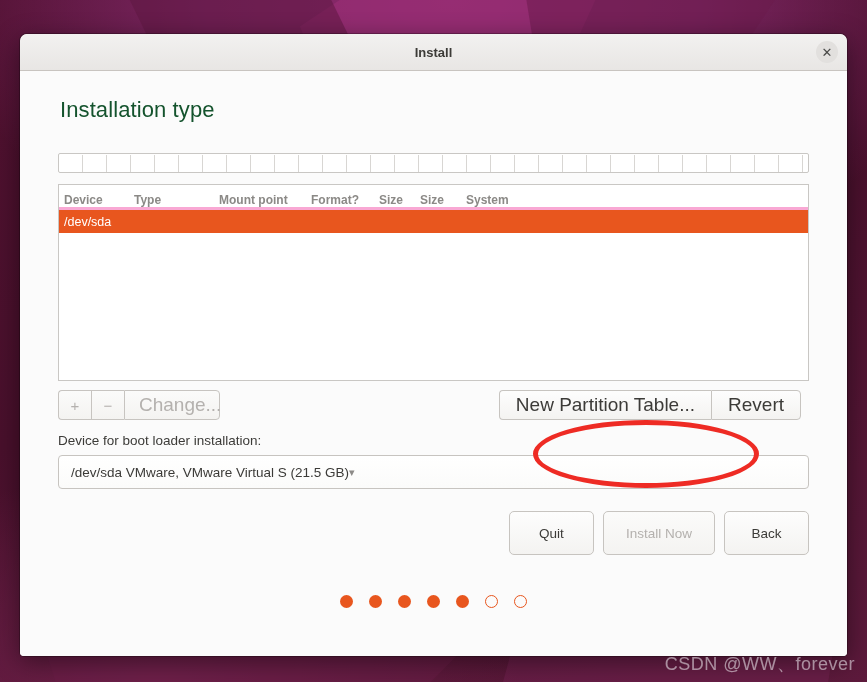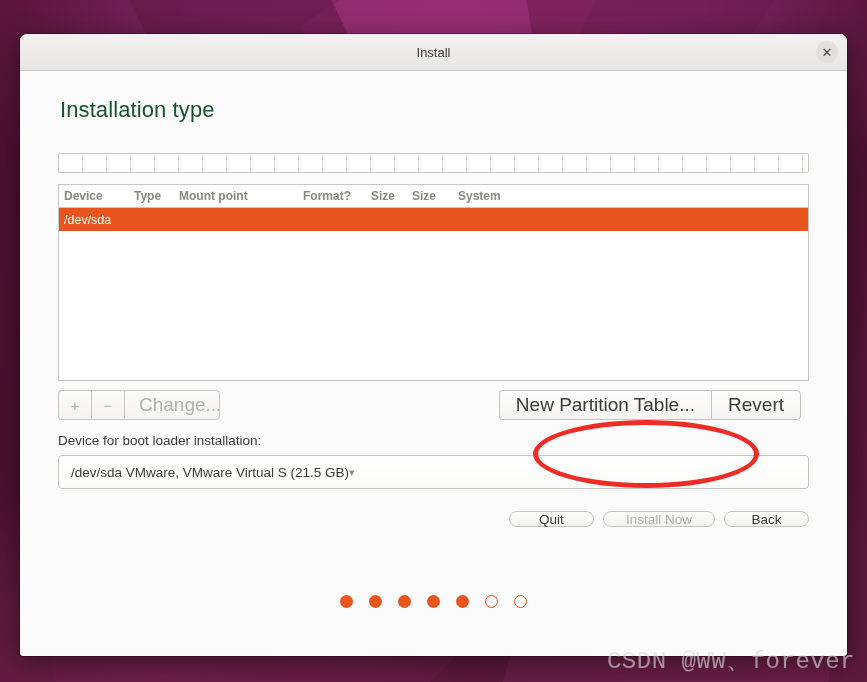--- a/index.html
+++ b/index.html
@@ -79,21 +79,21 @@
     background: linear-gradient(to bottom, #f2f1f0 0%, #e8e6e4 100%);
     border-bottom: 1px solid #c8c4c0;
     position: relative;
     display: flex;
     align-items: center;
     justify-content: center;
     border-radius: 7px 7px 0 0;
   }
   #titlebar-title {
     font-size: 13px;
-    font-weight: normal;
+    font-weight: bold;
     color: #3c3b37;
   }
   #close-button {
     position: absolute;
     right: 9px;
     top: 50%;
     transform: translateY(-50%);
     width: 22px;
     height: 22px;
     border-radius: 50%;
@@ -146,32 +146,32 @@
     border: 1px solid #c9c7c4;
     background: #ffffff;
     height: 195px;
     display: flex;
     flex-direction: column;
     overflow: hidden;
   }
   .thead {
     display: flex;
     height: 22px;
-    align-items: center;
-    border-bottom: 1px solid #f9a8d4;
+    align-items: flex-end;
+    border-bottom: 3px solid #f9a8d4;
     background: #ffffff;
     font-size: 12px;
     font-weight: bold;
     color: #8b8986;
     padding-left: 5px;
   }
   .th { white-space: nowrap; }
   .th-device      { width: 70px; }
   .th-type        { width: 45px; }
-  .th-mountpoint  { width: 124px; }
+  .th-mountpoint  { width: 92px; margin-left: 40px; }
   .th-format      { width: 68px; }
   .th-size        { width: 41px; }
   .th-used        { width: 46px; }
   .th-system      { width: 80px; }
 
   .trow {
     display: flex;
     align-items: center;
     height: 23px;
     font-size: 12.5px;
@@ -272,22 +272,22 @@
 
   
   #action-row {
     margin-top: 22px;
     display: flex;
     justify-content: flex-end;
     gap: 9px;
   }
   .btn-action {
     min-width: 85px;
-    height: 16px;
-    border-radius: 11px;
+    height: 44px;
+    border-radius: 5px;
     font-size: 13.5px;
   }
   .btn-installnow { min-width: 112px; }
 
   
   #dots {
     position: absolute;
     left: 0;
     right: 0;
     bottom: 48px;
@@ -302,23 +302,23 @@
     box-sizing: border-box;
   }
   .dot.filled { background: #e8561e; }
   .dot.hollow { background: transparent; border: 1.6px solid #e8561e; }
 
   
   #watermark {
     position: absolute;
     right: 12px;
     bottom: 6px;
-    font-size: 24px;
+    font-size: 18px;
     color: rgba(224,214,222,0.62);
-    font-family: Liberation Mono, monospace;
+    font-family: Liberation Sans, sans-serif;
     letter-spacing: 0.5px;
     white-space: nowrap;
     z-index: 60;
   }
 </style>
 </head>
 <body>
 
 <div id="desktop">
   <div class="facet f1"></div>

